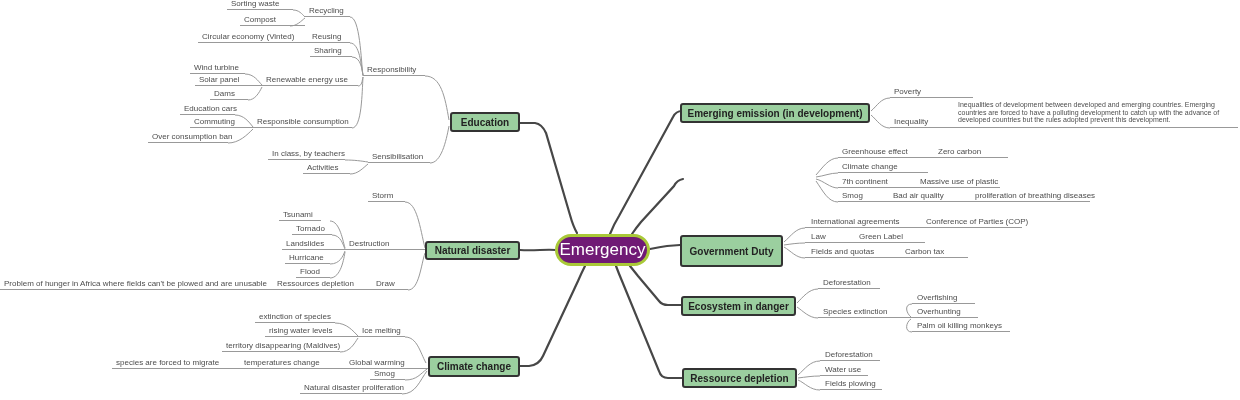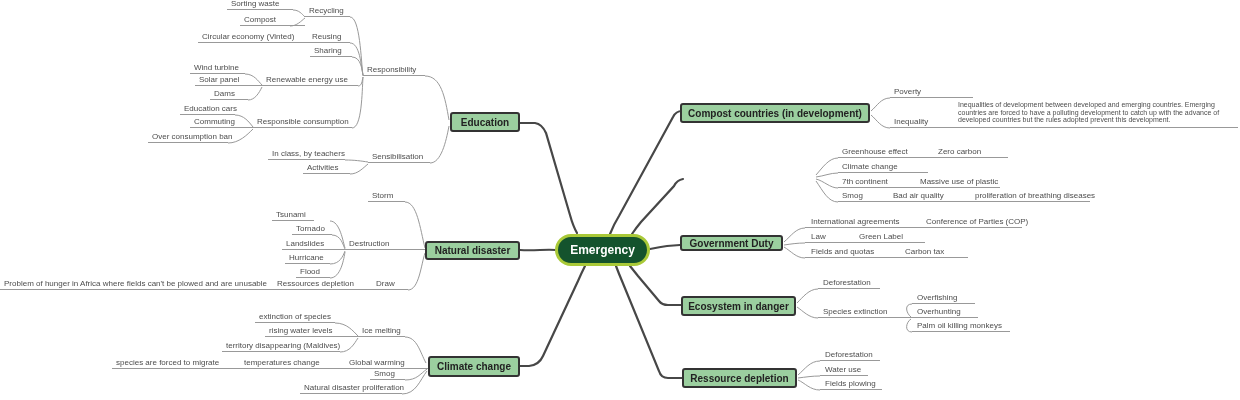--- a/index.html
+++ b/index.html
@@ -13,24 +13,24 @@
     font-size:8px;color:#4d4d4d;border-bottom:1px solid #999999;
     text-align:left;padding-left:4px;white-space:nowrap;
   }
   .topic{
     position:absolute;box-sizing:border-box;background:#9bcf9f;
     border:2px solid #333333;border-radius:3px;
     display:flex;align-items:center;justify-content:center;
     font-size:10px;font-weight:bold;color:#222222;white-space:nowrap;
   }
   .center-pill{
-    position:absolute;box-sizing:border-box;background:#14532d;
+    position:absolute;box-sizing:border-box;background:#701a75;
     border:3px solid #a9c938;border-radius:16px;
     display:flex;align-items:center;justify-content:center;
-    font-size:12px;font-weight:bold;color:#ffffff;
+    font-size:17px;font-weight:normal;color:#ffffff;
   }
   .note{
     position:absolute;box-sizing:border-box;font-size:7px;line-height:7.6px;
     color:#4d4d4d;border-bottom:1px solid #999999;padding-bottom:3px;
   }
 </style>
 </head>
 <body>
 
 <div id="canvas">
@@ -114,21 +114,21 @@
   <div class="n" style="left:190px;top:116px;width:63px">Commuting</div>
   <div class="n" style="left:148px;top:131px;width:80px">Over consumption ban</div>
   <div class="n" style="left:253px;top:116px;width:99px">Responsible consumption</div>
   <div class="n" style="left:363px;top:64px;width:62px">Responsibility</div>
   <div class="n" style="left:268px;top:148px;width:77px">In class, by teachers</div>
   <div class="n" style="left:303px;top:162px;width:47px">Activities</div>
   <div class="n" style="left:368px;top:151px;width:62px">Sensibilisation</div>
   <div class="topic" style="left:450px;top:112px;width:70px;height:20px">Education</div>
 
   <div class="n" style="left:368px;top:190px;width:37px">Storm</div>
-  <div class="n" style="left:272px;top:209px;width:42px">Tsunami</div>
+  <div class="n" style="left:279px;top:209px;width:42px">Tsunami</div>
   <div class="n" style="left:292px;top:223px;width:40px">Tornado</div>
   <div class="n" style="left:282px;top:238px;width:63px">Landslides</div>
   <div class="n" style="left:345px;top:238px;width:80px">Destruction</div>
   <div class="n" style="left:285px;top:252px;width:45px">Hurricane</div>
   <div class="n" style="left:296px;top:266px;width:34px">Flood</div>
   <div class="n" style="left:0px;top:278px;width:255px">Problem of hunger in Africa where fields can't be plowed and are unusable</div>
   <div class="n" style="left:255px;top:278px;width:117px;text-align:center">Ressources depletion</div>
   <div class="n" style="left:372px;top:278px;width:36px">Draw</div>
   <div class="topic" style="left:425px;top:241px;width:95px;height:19px">Natural disaster</div>
 
@@ -138,35 +138,35 @@
   <div class="n" style="left:222px;top:340px;width:118px">territory disappearing (Maldives)</div>
   <div class="n" style="left:112px;top:357px;width:128px">species are forced to migrate</div>
   <div class="n" style="left:240px;top:357px;width:105px;">temperatures change</div>
   <div class="n" style="left:345px;top:357px;width:83px">Global warming</div>
   <div class="n" style="left:370px;top:368px;width:35px">Smog</div>
   <div class="n" style="left:300px;top:382px;width:102px">Natural disaster proliferation</div>
   <div class="topic" style="left:428px;top:356px;width:92px;height:21px">Climate change</div>
 
   <div class="center-pill" style="left:555px;top:234px;width:95px;height:32px">Emergency</div>
 
-  <div class="topic" style="left:680px;top:103px;width:190px;height:20px">Compost countries (in development)</div>
+  <div class="topic" style="left:680px;top:103px;width:190px;height:20px">Emerging emission (in development)</div>
   <div class="n" style="left:890px;top:86px;width:83px">Poverty</div>
   <div class="n" style="left:890px;top:116px;width:68px">Inequality</div>
   <div class="note" style="left:958px;top:101px;width:280px">Inequalities of development between developed and emerging countries. Emerging countries are forced to have a polluting development to catch up with the advance of developed countries but the rules adopted prevent this development.</div>
 
   <div class="n" style="left:838px;top:146px;width:92px">Greenhouse effect</div>
   <div class="n" style="left:930px;top:146px;width:78px;padding-left:8px">Zero carbon</div>
   <div class="n" style="left:838px;top:161px;width:90px">Climate change</div>
   <div class="n" style="left:838px;top:176px;width:72px">7th continent</div>
   <div class="n" style="left:910px;top:176px;width:90px;padding-left:10px">Massive use of plastic</div>
   <div class="n" style="left:838px;top:190px;width:47px">Smog</div>
   <div class="n" style="left:885px;top:190px;width:78px;padding-left:8px">Bad air quality</div>
   <div class="n" style="left:963px;top:190px;width:127px;padding-left:12px">proliferation of breathing diseases</div>
 
-  <div class="topic" style="left:680px;top:235px;width:103px;height:16px">Government Duty</div>
+  <div class="topic" style="left:680px;top:235px;width:103px;height:32px">Government Duty</div>
   <div class="n" style="left:805px;top:216px;width:115px;padding-left:6px">International agreements</div>
   <div class="n" style="left:920px;top:216px;width:102px;padding-left:6px">Conference of Parties (COP)</div>
   <div class="n" style="left:805px;top:231px;width:45px;padding-left:6px">Law</div>
   <div class="n" style="left:850px;top:231px;width:75px;padding-left:9px">Green Label</div>
   <div class="n" style="left:805px;top:246px;width:91px;padding-left:6px">Fields and quotas</div>
   <div class="n" style="left:896px;top:246px;width:72px;padding-left:9px">Carbon tax</div>
 
   <div class="topic" style="left:681px;top:296px;width:115px;height:20px">Ecosystem in danger</div>
   <div class="n" style="left:818px;top:277px;width:62px;padding-left:5px">Deforestation</div>
   <div class="n" style="left:818px;top:306px;width:94px;padding-left:5px">Species extinction</div>

